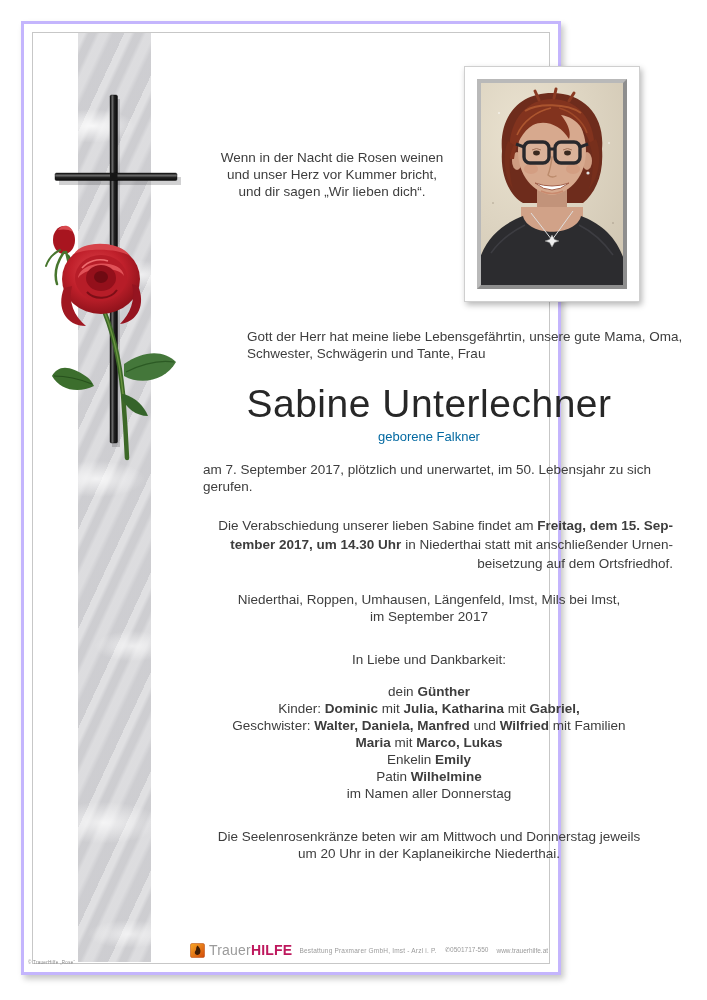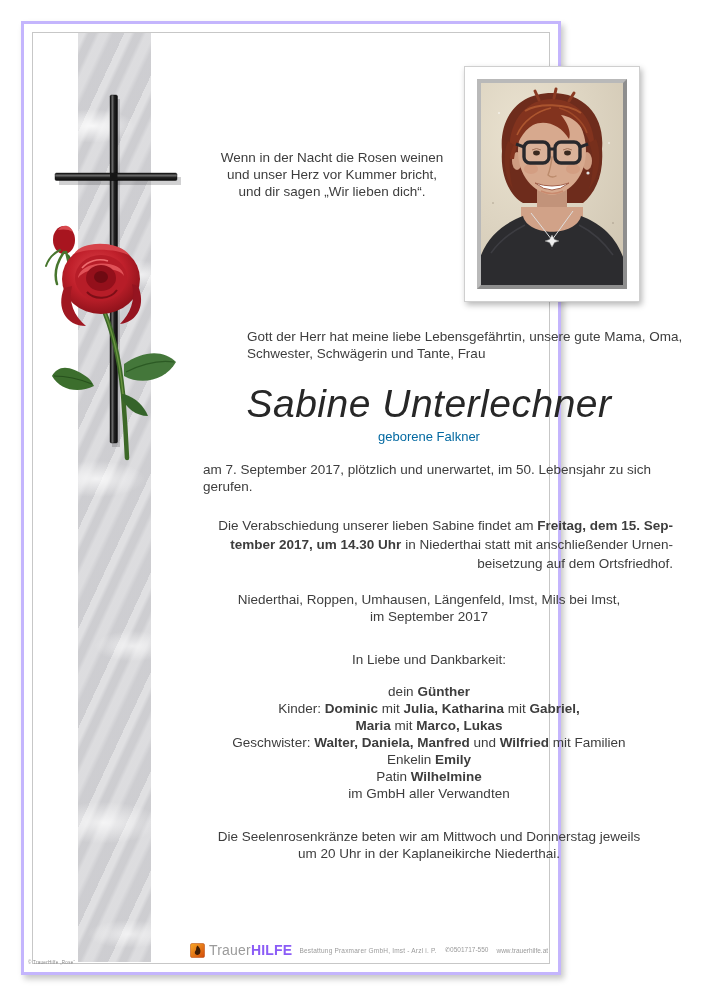--- a/index.html
+++ b/index.html
@@ -44,38 +44,38 @@
     border:4px solid;border-color:#b9b9b9 #8e8e8e #8e8e8e #b9b9b9;
     background:#d8cfbd;
   }
   .photo-border svg{display:block;width:100%;height:100%;}
   .txt{font-size:13.5px;line-height:17px;color:#3d3d3d;}
   .center{text-align:center;}
   .poem{position:absolute;left:148px;top:125px;width:320px;}
   .intro{position:absolute;left:179px;top:304px;width:470px;margin-left:44px;}
   .name-block{position:absolute;left:172px;top:358px;width:466px;}
   .name{
-    font-size:39px;line-height:44px;font-style:italic;font-weight:400;
+    font-size:39px;line-height:44px;font-weight:400;
     color:#272727;letter-spacing:.5px;
   }
   .maiden{font-size:13px;line-height:16px;margin-top:3px;color:#0369a1;}
   .called{position:absolute;left:179px;top:437px;width:470px;}
   .farewell{position:absolute;left:179px;top:492px;width:470px;line-height:19px;text-align:right;}
   .places{position:absolute;left:172px;top:567px;width:466px;}
   .gratitude{position:absolute;left:172px;top:627px;width:466px;}
   .family{position:absolute;left:172px;top:659px;width:466px;}
   .rosary{position:absolute;left:172px;top:804px;width:466px;}
   .bold{font-weight:bold;}
   .footer{
     position:absolute;left:166px;top:915px;width:480px;height:22px;
     display:flex;align-items:center;white-space:nowrap;
   }
   .footer .logo-icon{width:15px;height:15px;margin-right:4px;flex:0 0 auto;}
   .brand-gray{font-size:14px;color:#9b9b9b;letter-spacing:.2px;}
-  .brand-orange{font-size:14px;color:#8b5cf6;font-weight:bold;letter-spacing:.2px;}
+  .brand-orange{font-size:14px;color:#be185d;font-weight:bold;letter-spacing:.2px;}
   .foot-small{font-size:6.5px;color:#9a9a9a;margin-left:7px;letter-spacing:.2px;}
   .foot-phone{font-size:6.5px;color:#9a9a9a;margin-left:8px;}
   .foot-web{font-size:6.5px;color:#9a9a9a;margin-left:8px;}
   .credit{
     position:absolute;left:4px;top:936px;font-size:4.5px;color:#8a8a8a;
     letter-spacing:.3px;
   }
 </style>
 </head>
 <body>
@@ -248,25 +248,25 @@
   <div class="places txt center">
     <div>Niederthai, Roppen, Umhausen, Längenfeld, Imst, Mils bei Imst,</div>
     <div>im September 2017</div>
   </div>
 
   <div class="gratitude txt center">In Liebe und Dankbarkeit:</div>
 
   <div class="family txt center">
     <div><span>dein </span><span class="bold">Günther</span></div>
     <div><span>Kinder: </span><span class="bold">Dominic</span><span> mit </span><span class="bold">Julia, Katharina</span><span> mit </span><span class="bold">Gabriel,</span></div>
+    <div><span>Geschwister: </span><span class="bold">Walter, Daniela, Manfred</span><span> und </span><span class="bold">Wilfried</span><span> mit Familien</span></div>
     <div><span class="bold">Maria</span><span> mit </span><span class="bold">Marco, Lukas</span></div>
-    <div><span>Geschwister: </span><span class="bold">Walter, Daniela, Manfred</span><span> und </span><span class="bold">Wilfried</span><span> mit Familien</span></div>
     <div><span>Enkelin </span><span class="bold">Emily</span></div>
     <div><span>Patin </span><span class="bold">Wilhelmine</span></div>
-    <div><span>im GmbH aller Verwandten</span></div>
+    <div><span>im Namen aller Donnerstag</span></div>
   </div>
 
   <div class="rosary txt center">
     <div>Die Seelenrosenkränze beten wir am Mittwoch und Donnerstag jeweils</div>
     <div>um 20 Uhr in der Kaplaneikirche Niederthai.</div>
   </div>
 
   <div class="footer">
     <svg class="logo-icon" viewBox="0 0 15 15">
       <defs>

